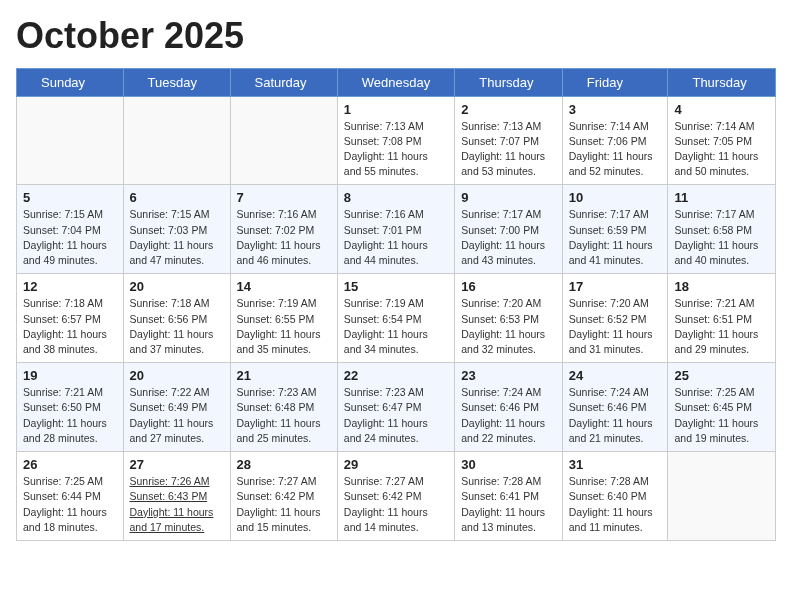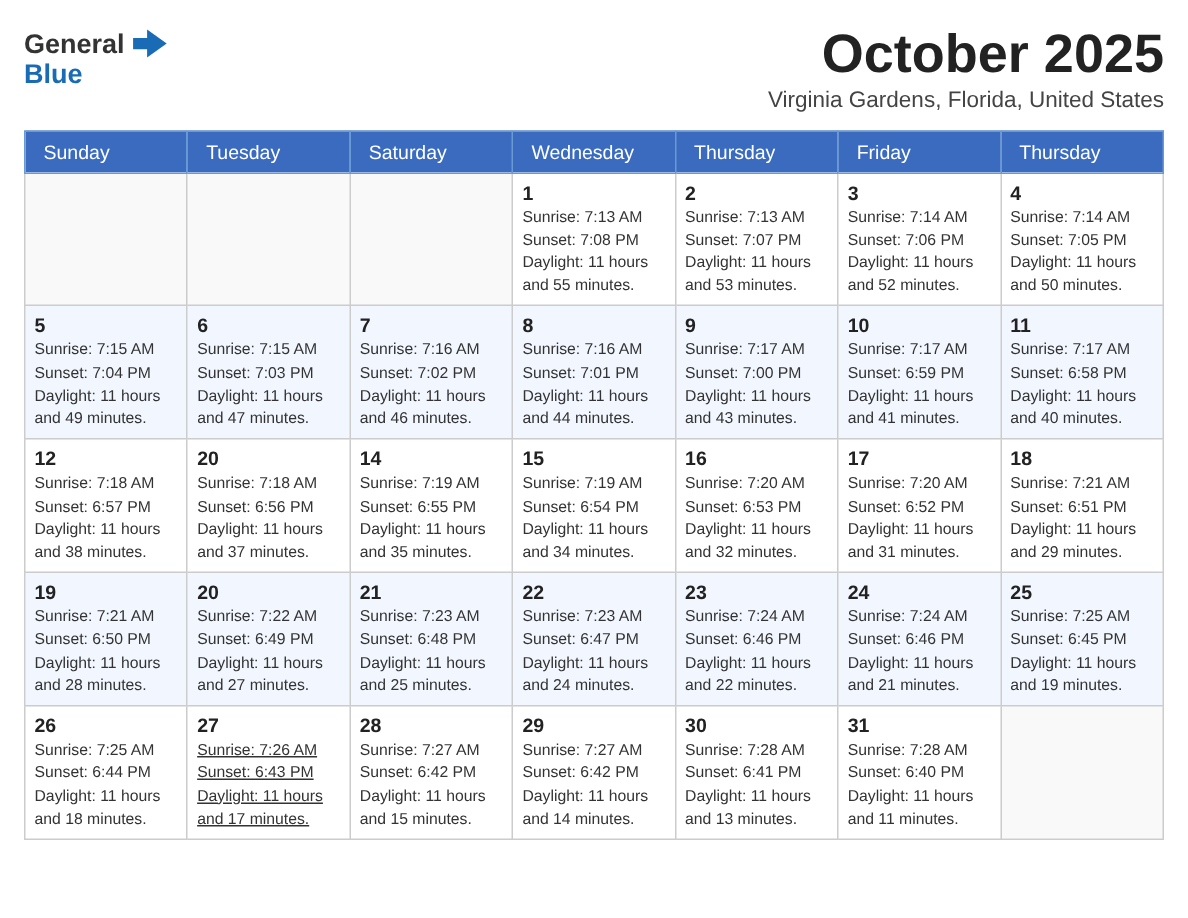--- a/index.html
+++ b/index.html
@@ -49,21 +49,21 @@
     }
     .calendar {
       width: 100%;
       border-collapse: collapse;
       font-size: 11px;
     }
     .calendar th {
       background-color: #3a6bbf;
       color: #fff;
       text-align: left;
-      padding: 6px 12px;
+      padding: 6px 24px;
       font-size: 13px;
       font-weight: normal;
       border: 1px solid #6a9ad4;
     }
     .calendar td {
       border: 1px solid #ccc;
       vertical-align: top;
       padding: 5px 6px;
       width: 108px;
       min-height: 80px;
@@ -85,34 +85,22 @@
       font-size: 10.5px;
     }
     .empty-cell {
       background: #f9f9f9 !important;
     }
   </style>
 </head>
 <body>
 
 <div class="header">
-  <div class="logo">
-    <div>
-      <div style="display:flex;align-items:center;">
-        <span class="logo-text logo-general">General</span>
-        <svg class="logo-icon" viewBox="0 0 30 30" fill="none" xmlns="http://www.w3.org/2000/svg">
-          <polygon points="14,4 28,14 14,24 14,18 4,18 4,10 14,10" fill="#1a6bb5"></polygon>
-        </svg>
-      </div>
-      <div class="logo-text logo-blue" style="margin-top:-4px;">Blue</div>
-    </div>
-  </div>
   <div class="title-block">
     <div class="month-title">October 2025</div>
-    <div class="location">Virginia Gardens, Florida, United States</div>
   </div>
 </div>
 
 <table class="calendar">
   <thead>
     <tr id="weekday-header">
     <th>Sunday</th>
         <th>Tuesday</th>
         <th>Saturday</th>
         <th>Wednesday</th>

